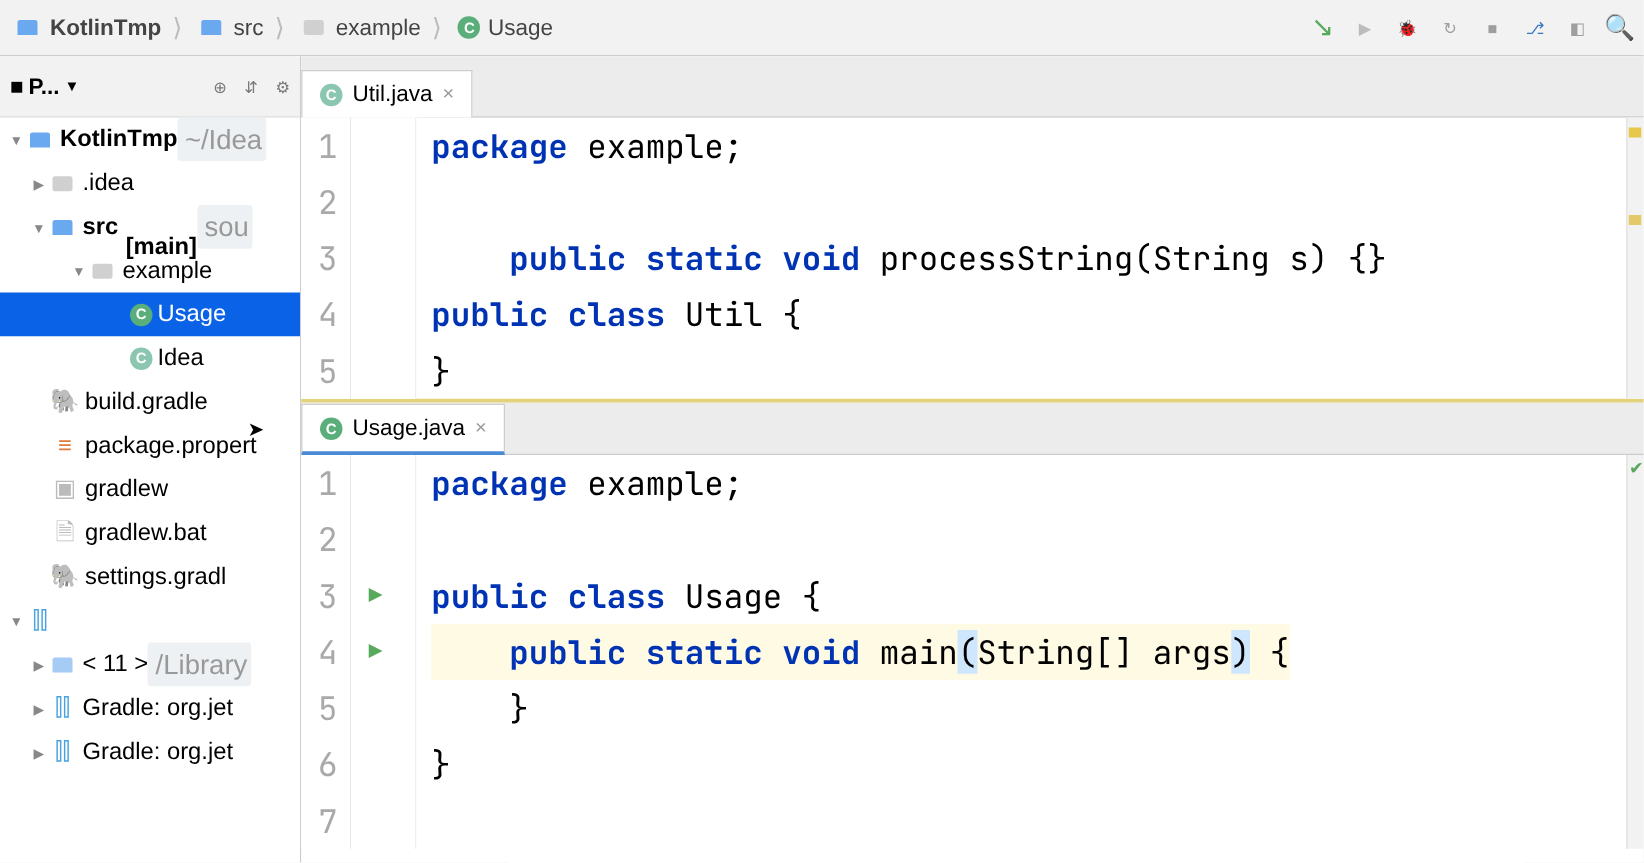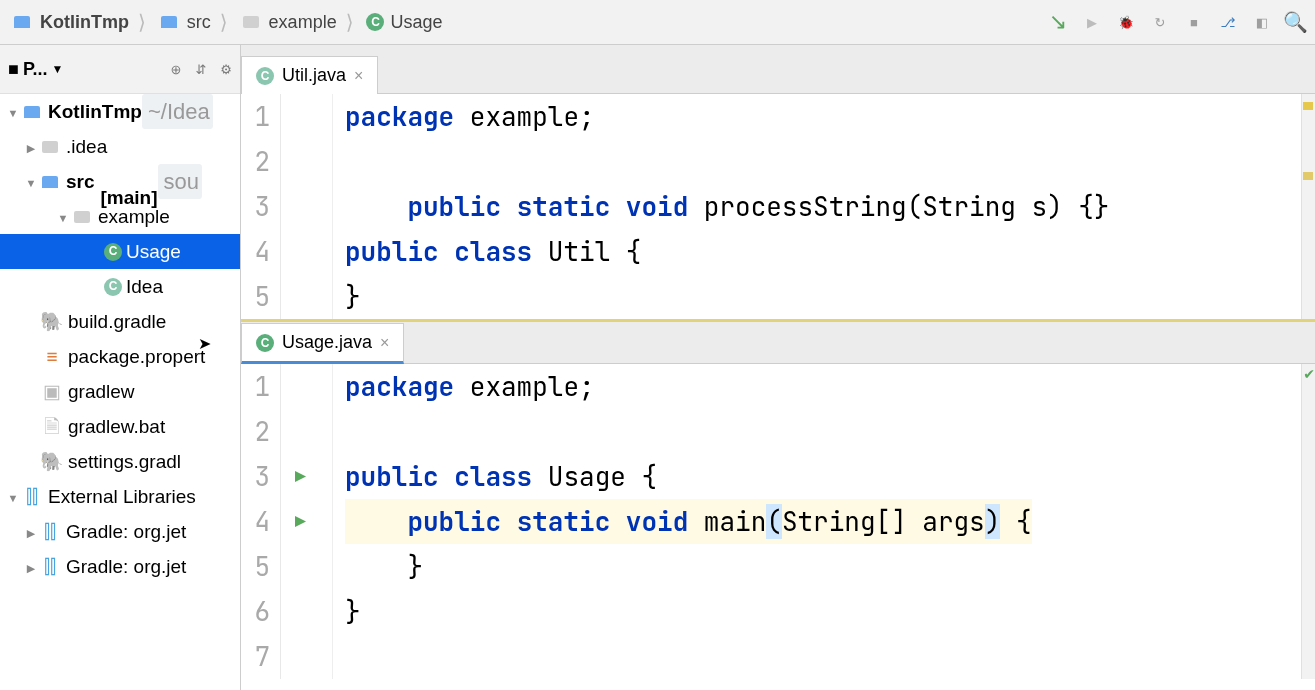--- a/index.html
+++ b/index.html
@@ -170,21 +170,29 @@
           <span class="label">gradlew.bat</span>
         </div>
       <div class="trow">
           <span class="spacer" style="width:38px;"></span>
           <span class="ficon" style="color:#999;">🐘</span>
           <span class="label">settings.gradl</span>
         </div>
       <div class="trow">
           <span class="arrow down"></span>
           <span class="ficon" style="color:#4aa3df;">⫿⫿</span>
-          <span class="label">External Libraries</span>
+        </div>
+      <div class="trow">
+          <span class="spacer" style="width:18px;"></span>
+          <span class="arrow right"></span>
+          <span class="ficon">
+            <span class="fold-blue" style="opacity:.6;"></span>
+          </span>
+          <span class="label">&lt; 11 &gt;</span>
+          <span class="hint">/Library</span>
         </div>
       <div class="trow">
           <span class="spacer" style="width:18px;"></span>
           <span class="arrow right"></span>
           <span class="ficon" style="color:#4aa3df;">⫿⫿</span>
           <span class="label">Gradle: org.jet</span>
         </div>
       <div class="trow">
           <span class="spacer" style="width:18px;"></span>
           <span class="arrow right"></span>

